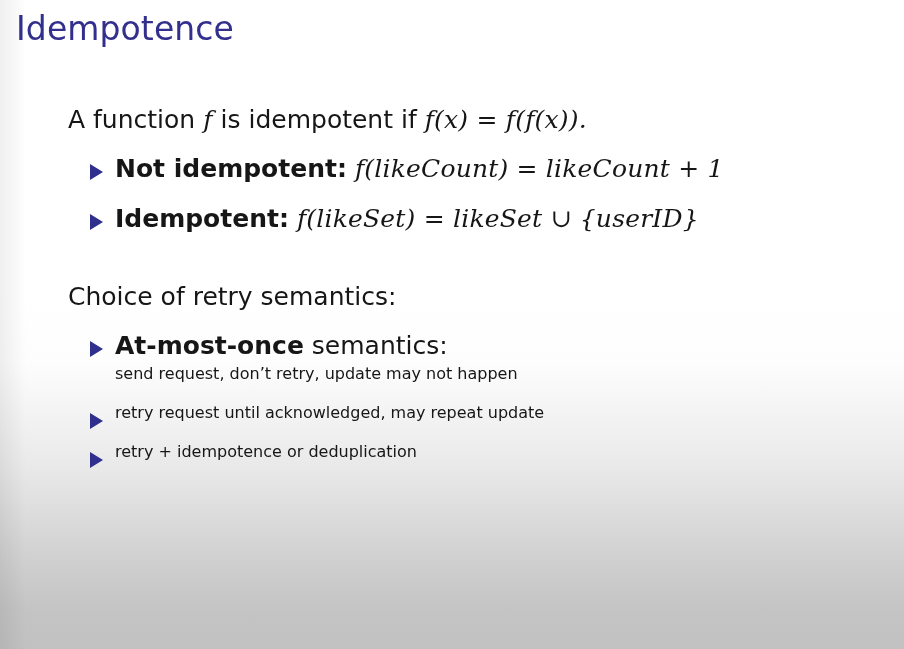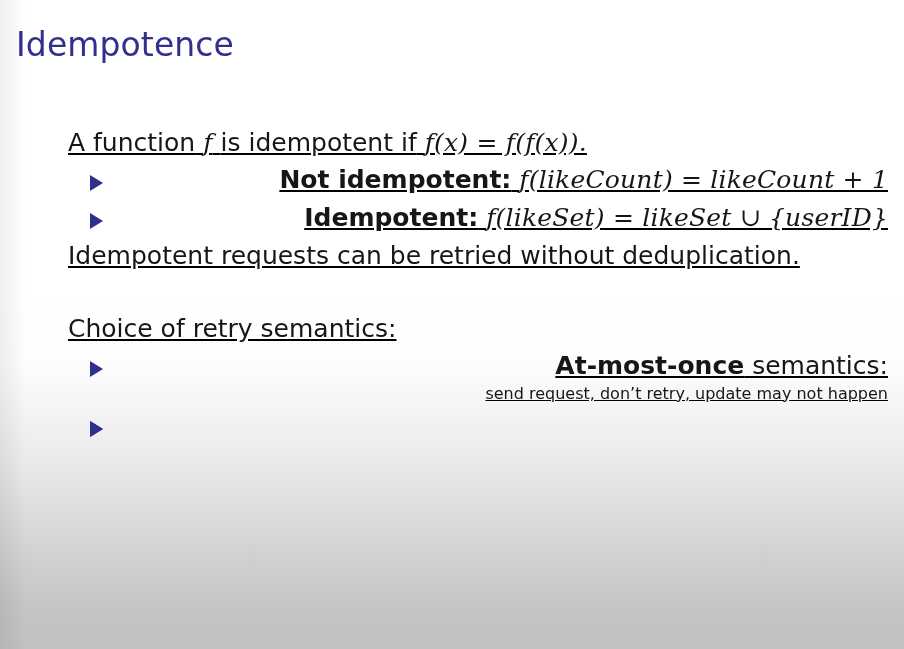--- a/index.html
+++ b/index.html
@@ -23,60 +23,58 @@
     background:
       linear-gradient(to right, #efefef 0px, #ffffff 26px, #ffffff 100%),
       linear-gradient(to bottom, #ffffff 0%, #ffffff 46%, #fdfdfd 56%, #e9e9e9 72%, #d2d2d2 85%, #c4c4c4 94%, #c1c1c1 100%);
     background-blend-mode: multiply, normal;
   }
 
   
   .frame-title {
     position: absolute;
     left: 16px;
-    top: 28px;
+    top: 12px;
     font-size: 33px;
     line-height: 1.0;
     font-weight: 400;
     color: #332f8c;
     letter-spacing: 0.1px;
     white-space: nowrap;
   }
 
   
   .body {
     position: absolute;
     left: 68px;
-    top: 126px;
+    top: 103px;
     width: 820px;
-    text-decoration: underline;
   }
 
   .para {
     font-size: 25px;
     line-height: 1.32;
     color: #161616;
     white-space: nowrap;
   }
   .spacer-md { height: 40px; }
 
   
   .itemize {
     margin: 4px 0 4px 0;
     padding: 0;
     list-style: none;
   }
   .item {
     position: relative;
     padding-left: 47px;
-    margin: 5px 0 5px 0;
+    margin: 17px 0 5px 0;
     font-size: 25px;
     line-height: 1.30;
     color: #161616;
-    text-align: right;
   }
   .bullet {
     position: absolute;
     left: 22px;
     top: 11px;
     width: 0;
     height: 0;
     border-top: 8px solid transparent;
     border-bottom: 8px solid transparent;
     border-left: 13px solid #2f2f8e;
@@ -133,40 +131,41 @@
       <li class="item">
         <span class="bullet"></span>
         <span class="item-line">
           <span class="b">Idempotent:</span>
           <span class="math">f(likeSet) = likeSet ∪ {userID}</span>
         </span>
       </li>
 
     </ul>
 
-    <div class="para">Idempotent requests can be retried without deduplication.</div>
 
     <div class="spacer-md"></div>
 
     <div class="para">Choice of retry semantics:</div>
 
     <ul class="itemize">
 
       <li class="item">
         <span class="bullet"></span>
         <span class="item-line">
           <span class="b">At-most-once</span><span> semantics:</span>
         </span>
         <span class="sub-line">send request, don’t retry, update may not happen</span>
       </li>
 
       <li class="item">
         <span class="bullet"></span>
+        <span class="sub-line">retry request until acknowledged, may repeat update</span>
       </li>
 
       <li class="item">
         <span class="bullet"></span>
+        <span class="sub-line"><span>retry </span><span class="plusword">+</span><span> idempotence or deduplication</span></span>
       </li>
 
     </ul>
 
   </div>
 </div>
 
 </body></html>

